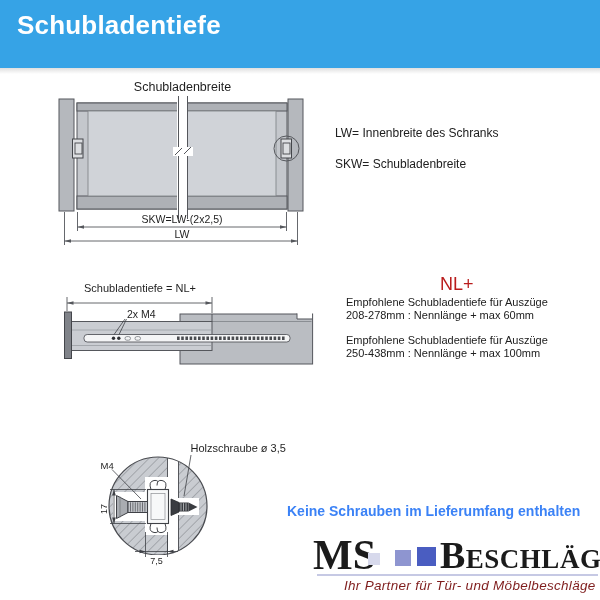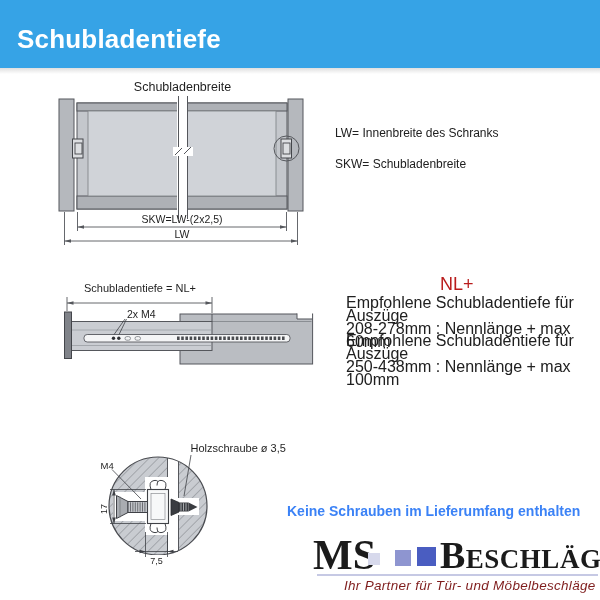--- a/index.html
+++ b/index.html
@@ -1,26 +1,26 @@
 <!DOCTYPE html>
 <html><head>
 <meta charset="utf-8">
 <style>
   html,body{margin:0;padding:0;background:#fff;}
   .page{position:relative;width:600px;height:600px;background:#fff;overflow:hidden;
         font-family:"Liberation Sans",sans-serif;color:#1f1f1f;}
   .header{position:absolute;left:0;top:0;width:600px;height:68px;box-sizing:border-box;
-          padding:24px 0 0 17px;}
+          padding:10px 0 0 17px;}
   .header-title{color:#fff;font-size:26px;line-height:30px;font-weight:bold;letter-spacing:.2px;}
   .header-shadow{position:absolute;left:0;top:68px;width:600px;height:6px;
           background:linear-gradient(#dfdfdf,#ffffff);}
   .abs{position:absolute;}
   .legend{font-size:12px;color:#202020;}
   .nl-heading{font-size:18px;color:#b91c1c;}
-  .rec{font-size:16px;line-height:13px;color:#202020;}
+  .rec{font-size:11px;line-height:13px;color:#202020;}
   .note-bold{font-size:14px;font-weight:bold;color:#3b82f6;margin-left:28px;}
   .logo-ms{font-family:"Liberation Serif",serif;font-weight:bold;font-size:42px;line-height:1;color:#1b1b1b;text-align:right;}
   .logo-name{font-family:"Liberation Serif",serif;font-weight:bold;font-size:38px;line-height:1;
              font-variant:small-caps;letter-spacing:.5px;color:#1b1b1b;}
   .logo-sq{position:absolute;}
   .logo-underline{position:absolute;height:2px;}
   .logo-tagline{font-size:13.5px;font-style:italic;color:#7f1d1d;letter-spacing:.3px;}
   svg text{font-family:"Liberation Sans",sans-serif;fill:#1f1f1f;}
 </style>
 </head>

